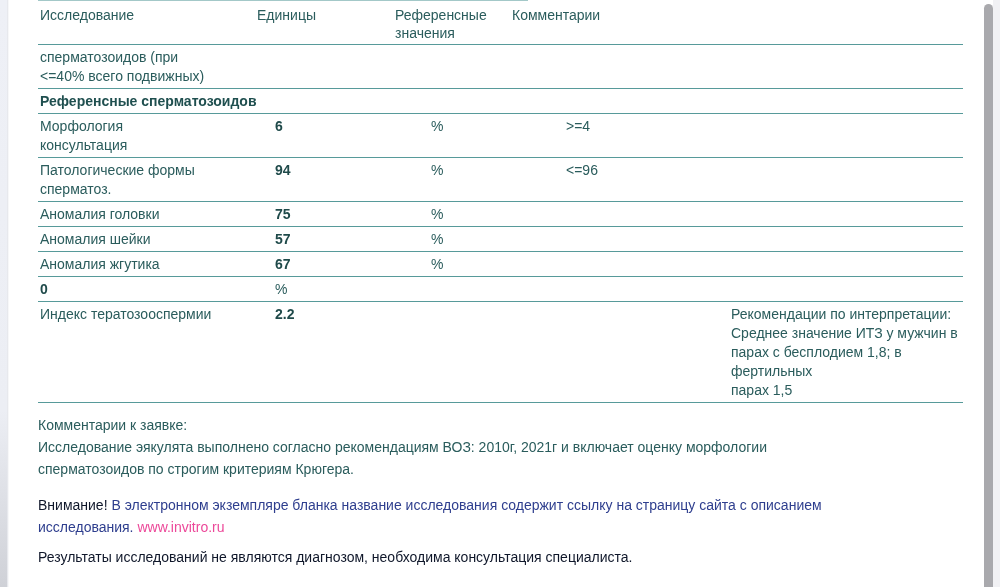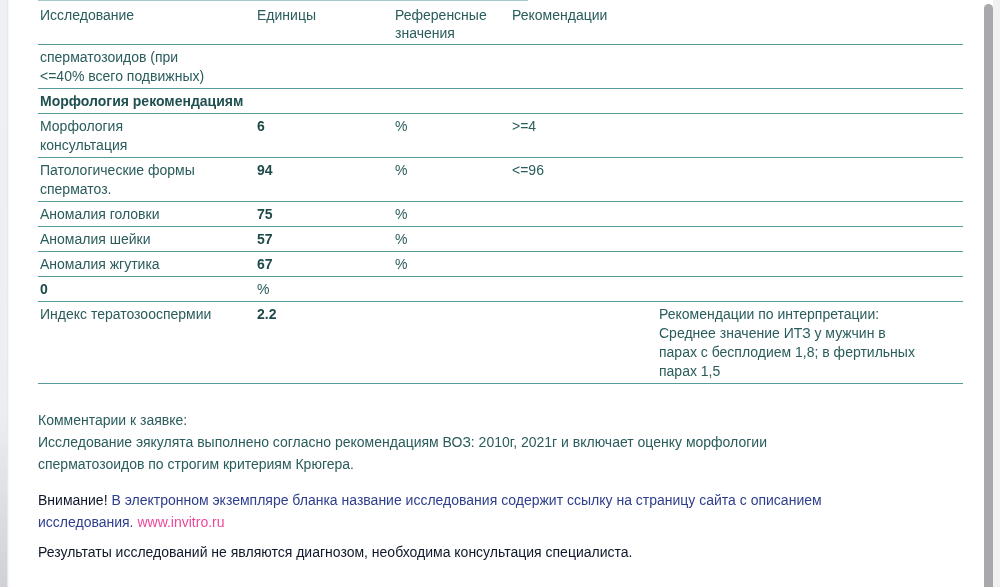--- a/index.html
+++ b/index.html
@@ -17,26 +17,26 @@
   .scroll-track{position:absolute;right:0;top:0;width:7px;height:587px;background:#f1f1f4;}
   .scroll-thumb{position:absolute;right:7px;top:4px;width:9px;height:583px;background:#a9a9ad;
     border-radius:5px 5px 0 0;}
   
   .top-remnant{position:absolute;left:38px;top:0;width:490px;height:1px;background:rgba(87,154,154,.55);}
 
   .content{position:absolute;left:38px;top:0;width:925px;}
   .grid-row{display:grid;grid-template-columns:217px 138px 117px 147px 1fr;}
   .thead{padding-top:6px;border-bottom:1px solid #579a9a;}
   .thead .hcell{padding:0 2px 2px 2px;line-height:18px;}
-  .row{border-bottom:1px solid #579a9a;}
+  .row{border-bottom:1px solid #579a9a;gap:18px;}
   .cell{padding:3px 2px 2px 2px;line-height:19px;}
   .c-result{font-weight:bold;color:#1f4a4a;}
   .section-row{border-bottom:1px solid #579a9a;}
   .section-row .cell{font-weight:bold;color:#1f4f4f;}
-  .footer{margin-top:25px;line-height:22px;}
+  .footer{margin-top:11px;line-height:22px;}
   .footer .title{margin-bottom:0;}
   .navy{color:#2e3e8e;}
   .orange{color:#0f172a;}
   .link{color:#ec4899;cursor:pointer;text-decoration:none;}
   .notice{margin-top:14px;}
   .disclaimer{margin-top:8px;}
 </style>
 </head>
 <body>
 
@@ -44,36 +44,36 @@
   <div class="left-edge"></div>
   <div class="left-edge-shadow"></div>
   <div class="top-remnant"></div>
 
   <div class="content">
 
     <div class="grid-row thead">
       <div class="hcell">Исследование</div>
       <div class="hcell">Единицы</div>
       <div class="hcell">Референсные значения</div>
-      <div class="hcell">Рекомендации</div>
+      <div class="hcell">Комментарии</div>
     </div>
 
     <div id="rows-container">
         <div class="grid-row row">
           <div class="cell c-name">
             <div>сперматозоидов (при</div>
             <div>&lt;=40% всего подвижных)</div>
           </div>
           <div class="cell c-result"></div>
           <div class="cell c-units"></div>
           <div class="cell c-ref"></div>
           <div class="cell c-comment"></div>
         </div>
         <div class="section-row">
-          <div class="cell">Морфология рекомендациям</div>
+          <div class="cell">Референсные сперматозоидов</div>
         </div>
         <div class="grid-row row">
           <div class="cell c-name">
             <div>Морфология</div>
             <div>консультация</div>
           </div>
           <div class="cell c-result">
             <div>6</div>
           </div>
           <div class="cell c-units">

